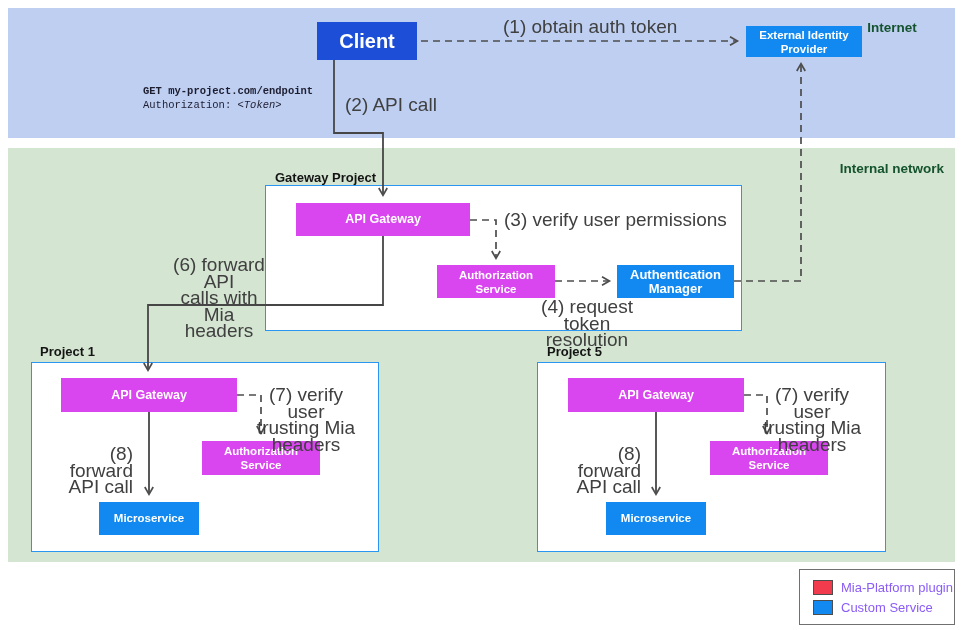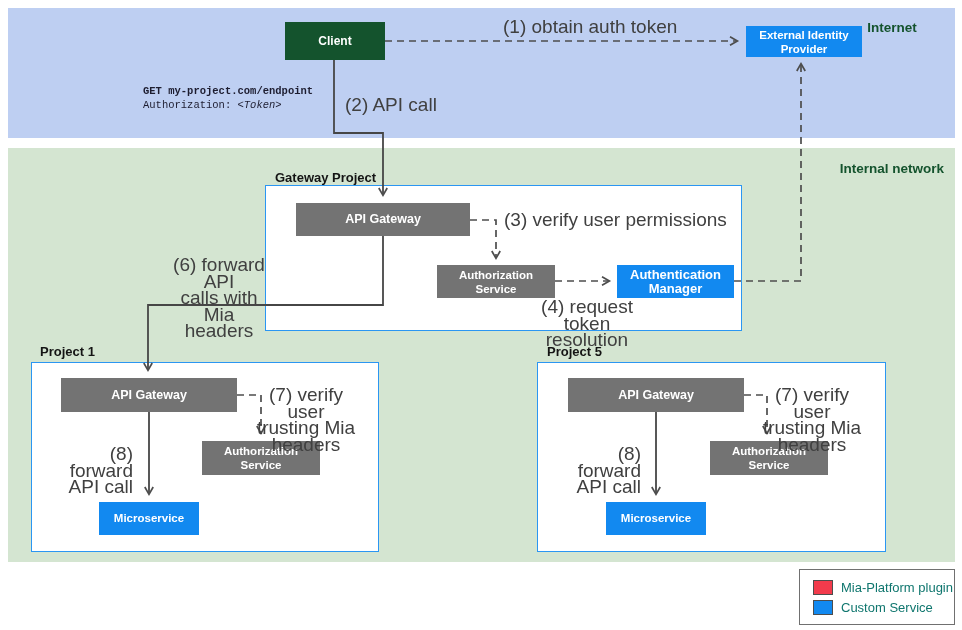--- a/index.html
+++ b/index.html
@@ -20,23 +20,23 @@
   }
   .container-label {
     position:absolute; font-weight:bold; font-size:13px; color:#141414; z-index:3;
   }
   .edges { position:absolute; left:0; top:0; z-index:2; pointer-events:none; }
   .node {
     position:absolute; display:flex; align-items:center; justify-content:center;
     text-align:center; color:#ffffff; font-weight:bold;
     font-size:12.5px; line-height:15px; z-index:3; padding:0 4px;
   }
-  .node-red    { background:#737373; }
+  .node-red    { background:#d946ef; }
   .node-blue   { background:#1289f0; }
-  .node-orange { background:#14532d; font-size:12px; }
+  .node-orange { background:#1d4ed8; font-size:20px;margin-left:32px; }
   .ann {
     position:absolute; font-size:19px; line-height:16.5px; color:#404040;
     white-space:pre-line; z-index:3;
   }
   .ann-center { text-align:center; }
   .ann-right  { text-align:right; }
   .mono {
     position:absolute; left:143px; top:85px; z-index:3;
     font-family:"Liberation Mono", monospace; font-size:10.5px;
     line-height:13.5px; color:#1d1d30; white-space:nowrap;
@@ -45,21 +45,21 @@
   .mono .tok { font-style:italic; }
   .legend {
     position:absolute; left:799px; top:569px; width:156px; height:56px;
     background:#ffffff; border:1.5px solid #707070; z-index:3;
     display:flex; flex-direction:column; justify-content:center; gap:5px; padding-left:13px;
   }
   .legend-row { display:flex; align-items:center; gap:8px; }
   .legend-swatch { width:20px; height:15px; border:1.5px solid #4d4d4d; }
   .legend-swatch-red  { background:#f23b4c; }
   .legend-swatch-blue { background:#1289f0; }
-  .legend-label { font-size:13px; color:#0f766e; }
+  .legend-label { font-size:13px; color:#8b5cf6; }
 </style>
 </head>
 <body>
 
 <div class="canvas">
 
   <div class="band band-internet"></div>
   <div class="band band-internal"></div>
   <div class="band-label" style="left:837px; top:20px;">Internet</div>
   <div class="band-label" style="left:837px; top:161px;">Internal network</div>

